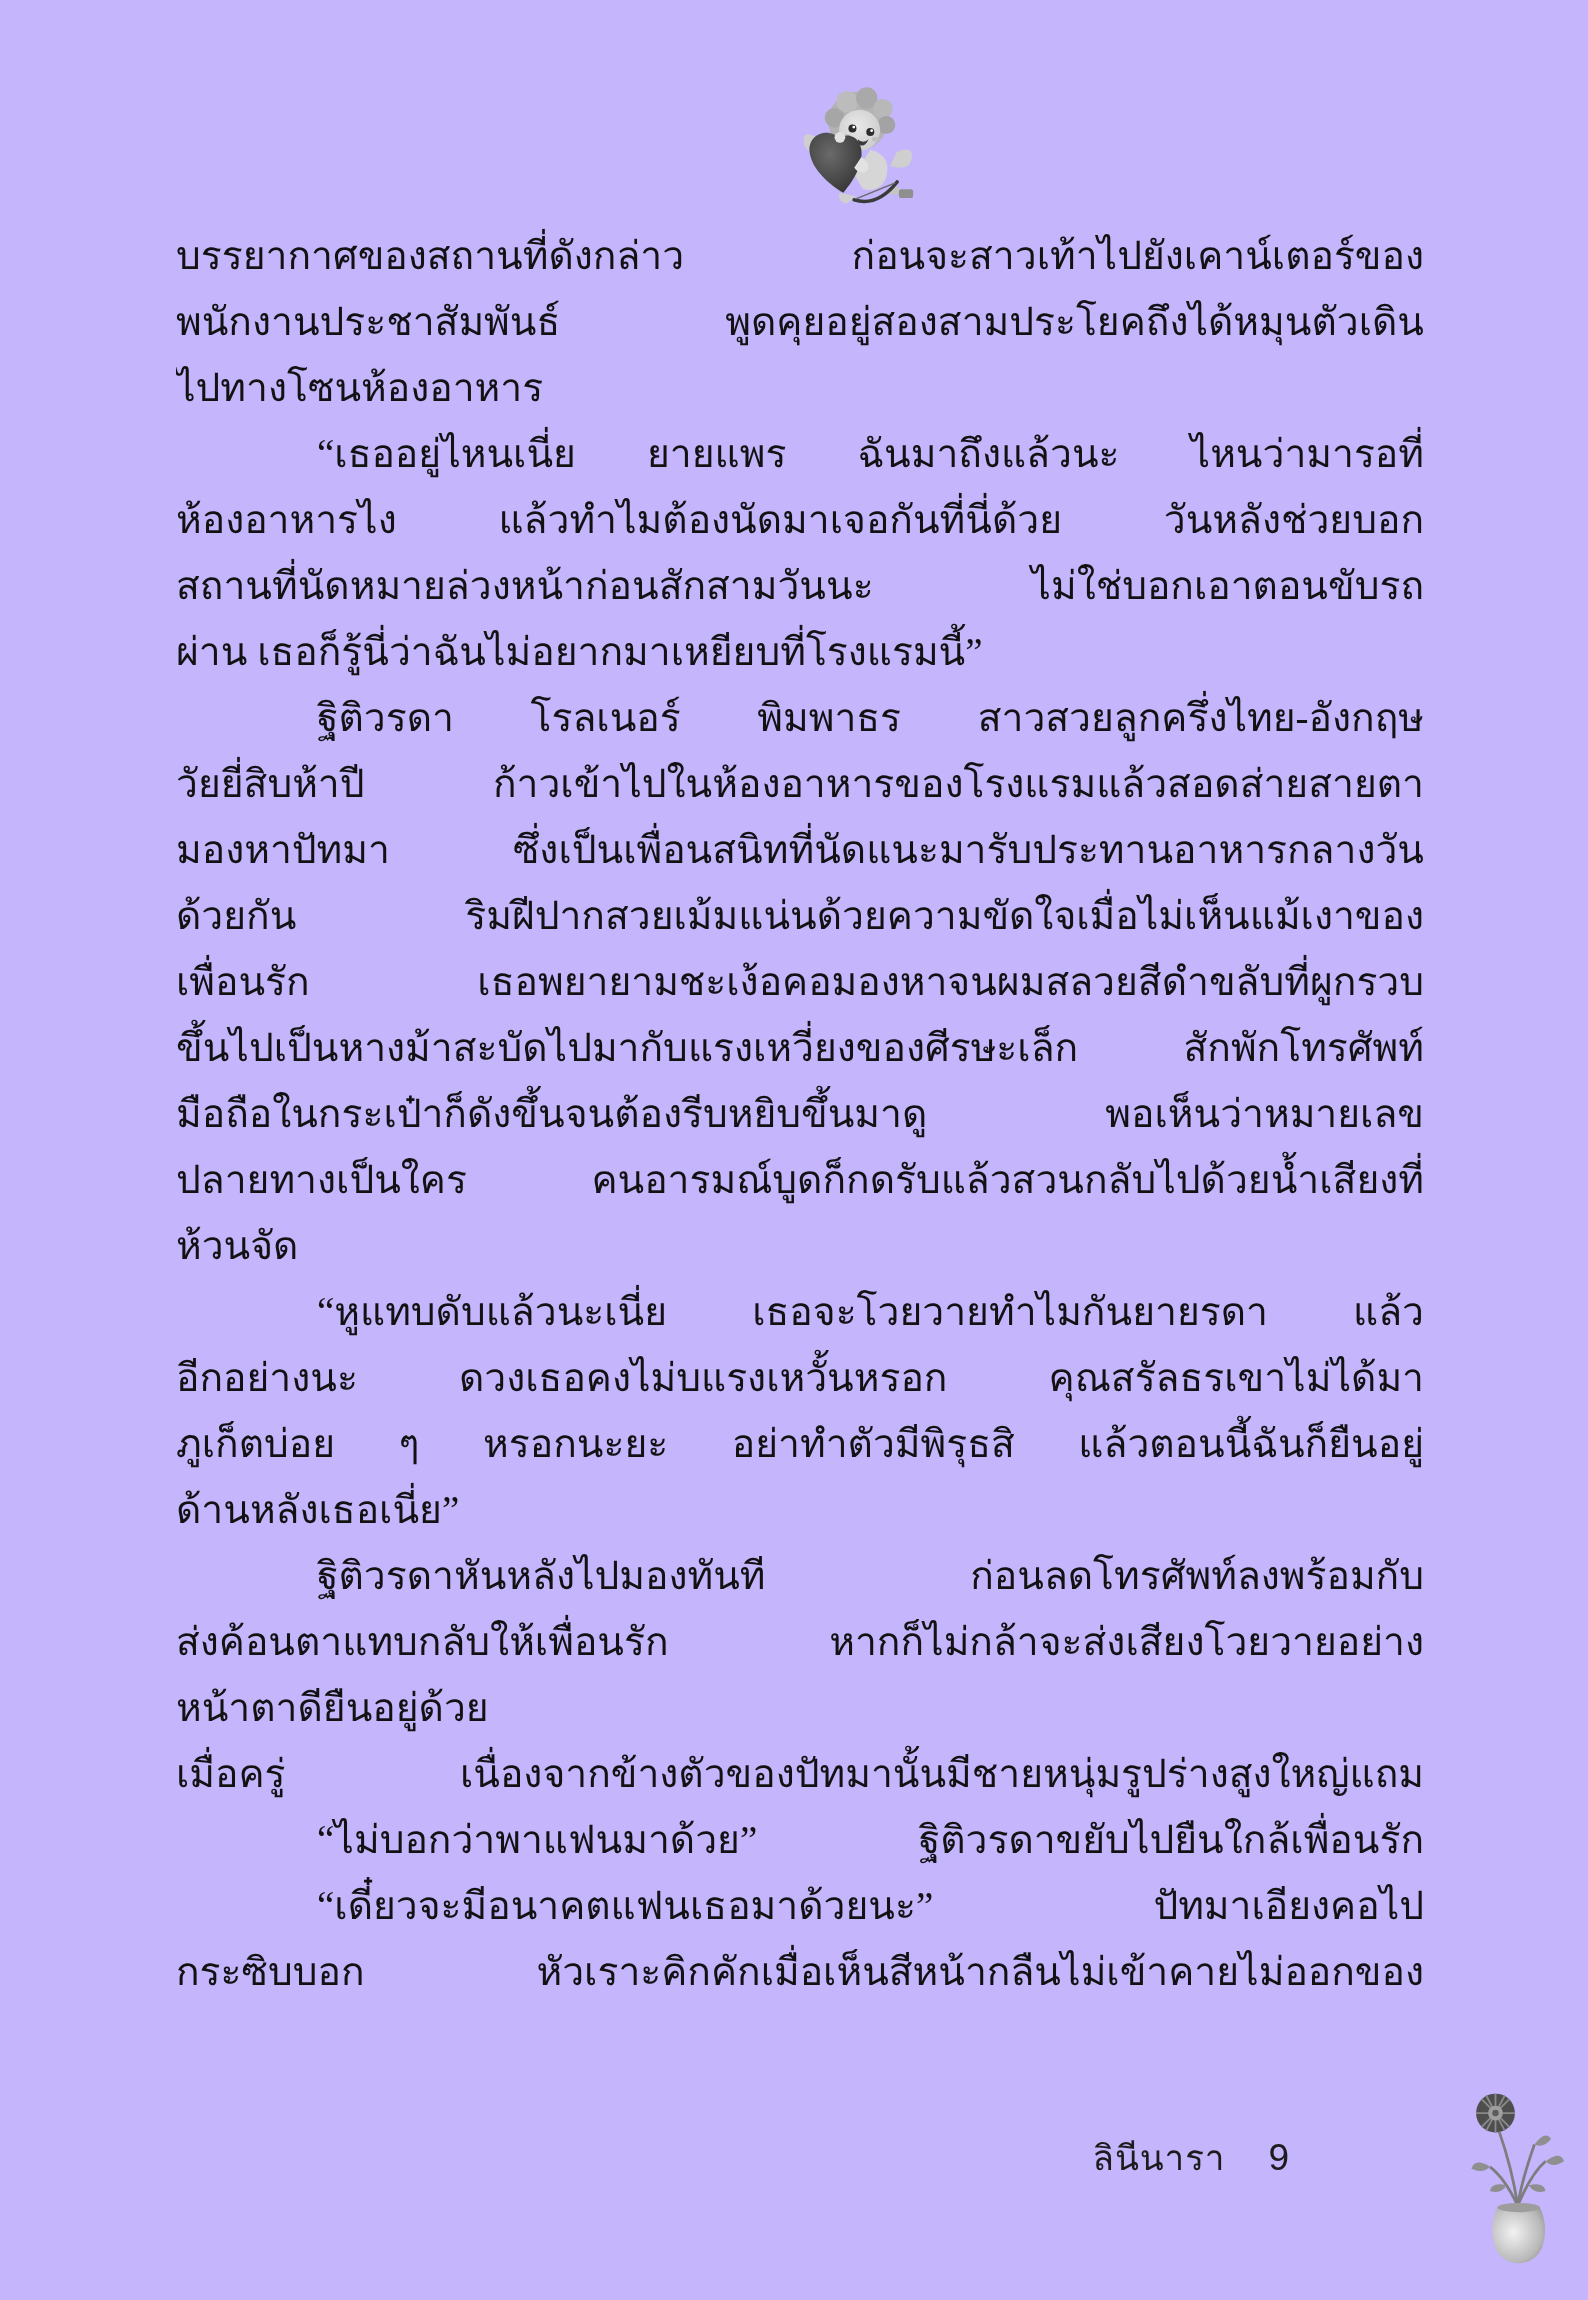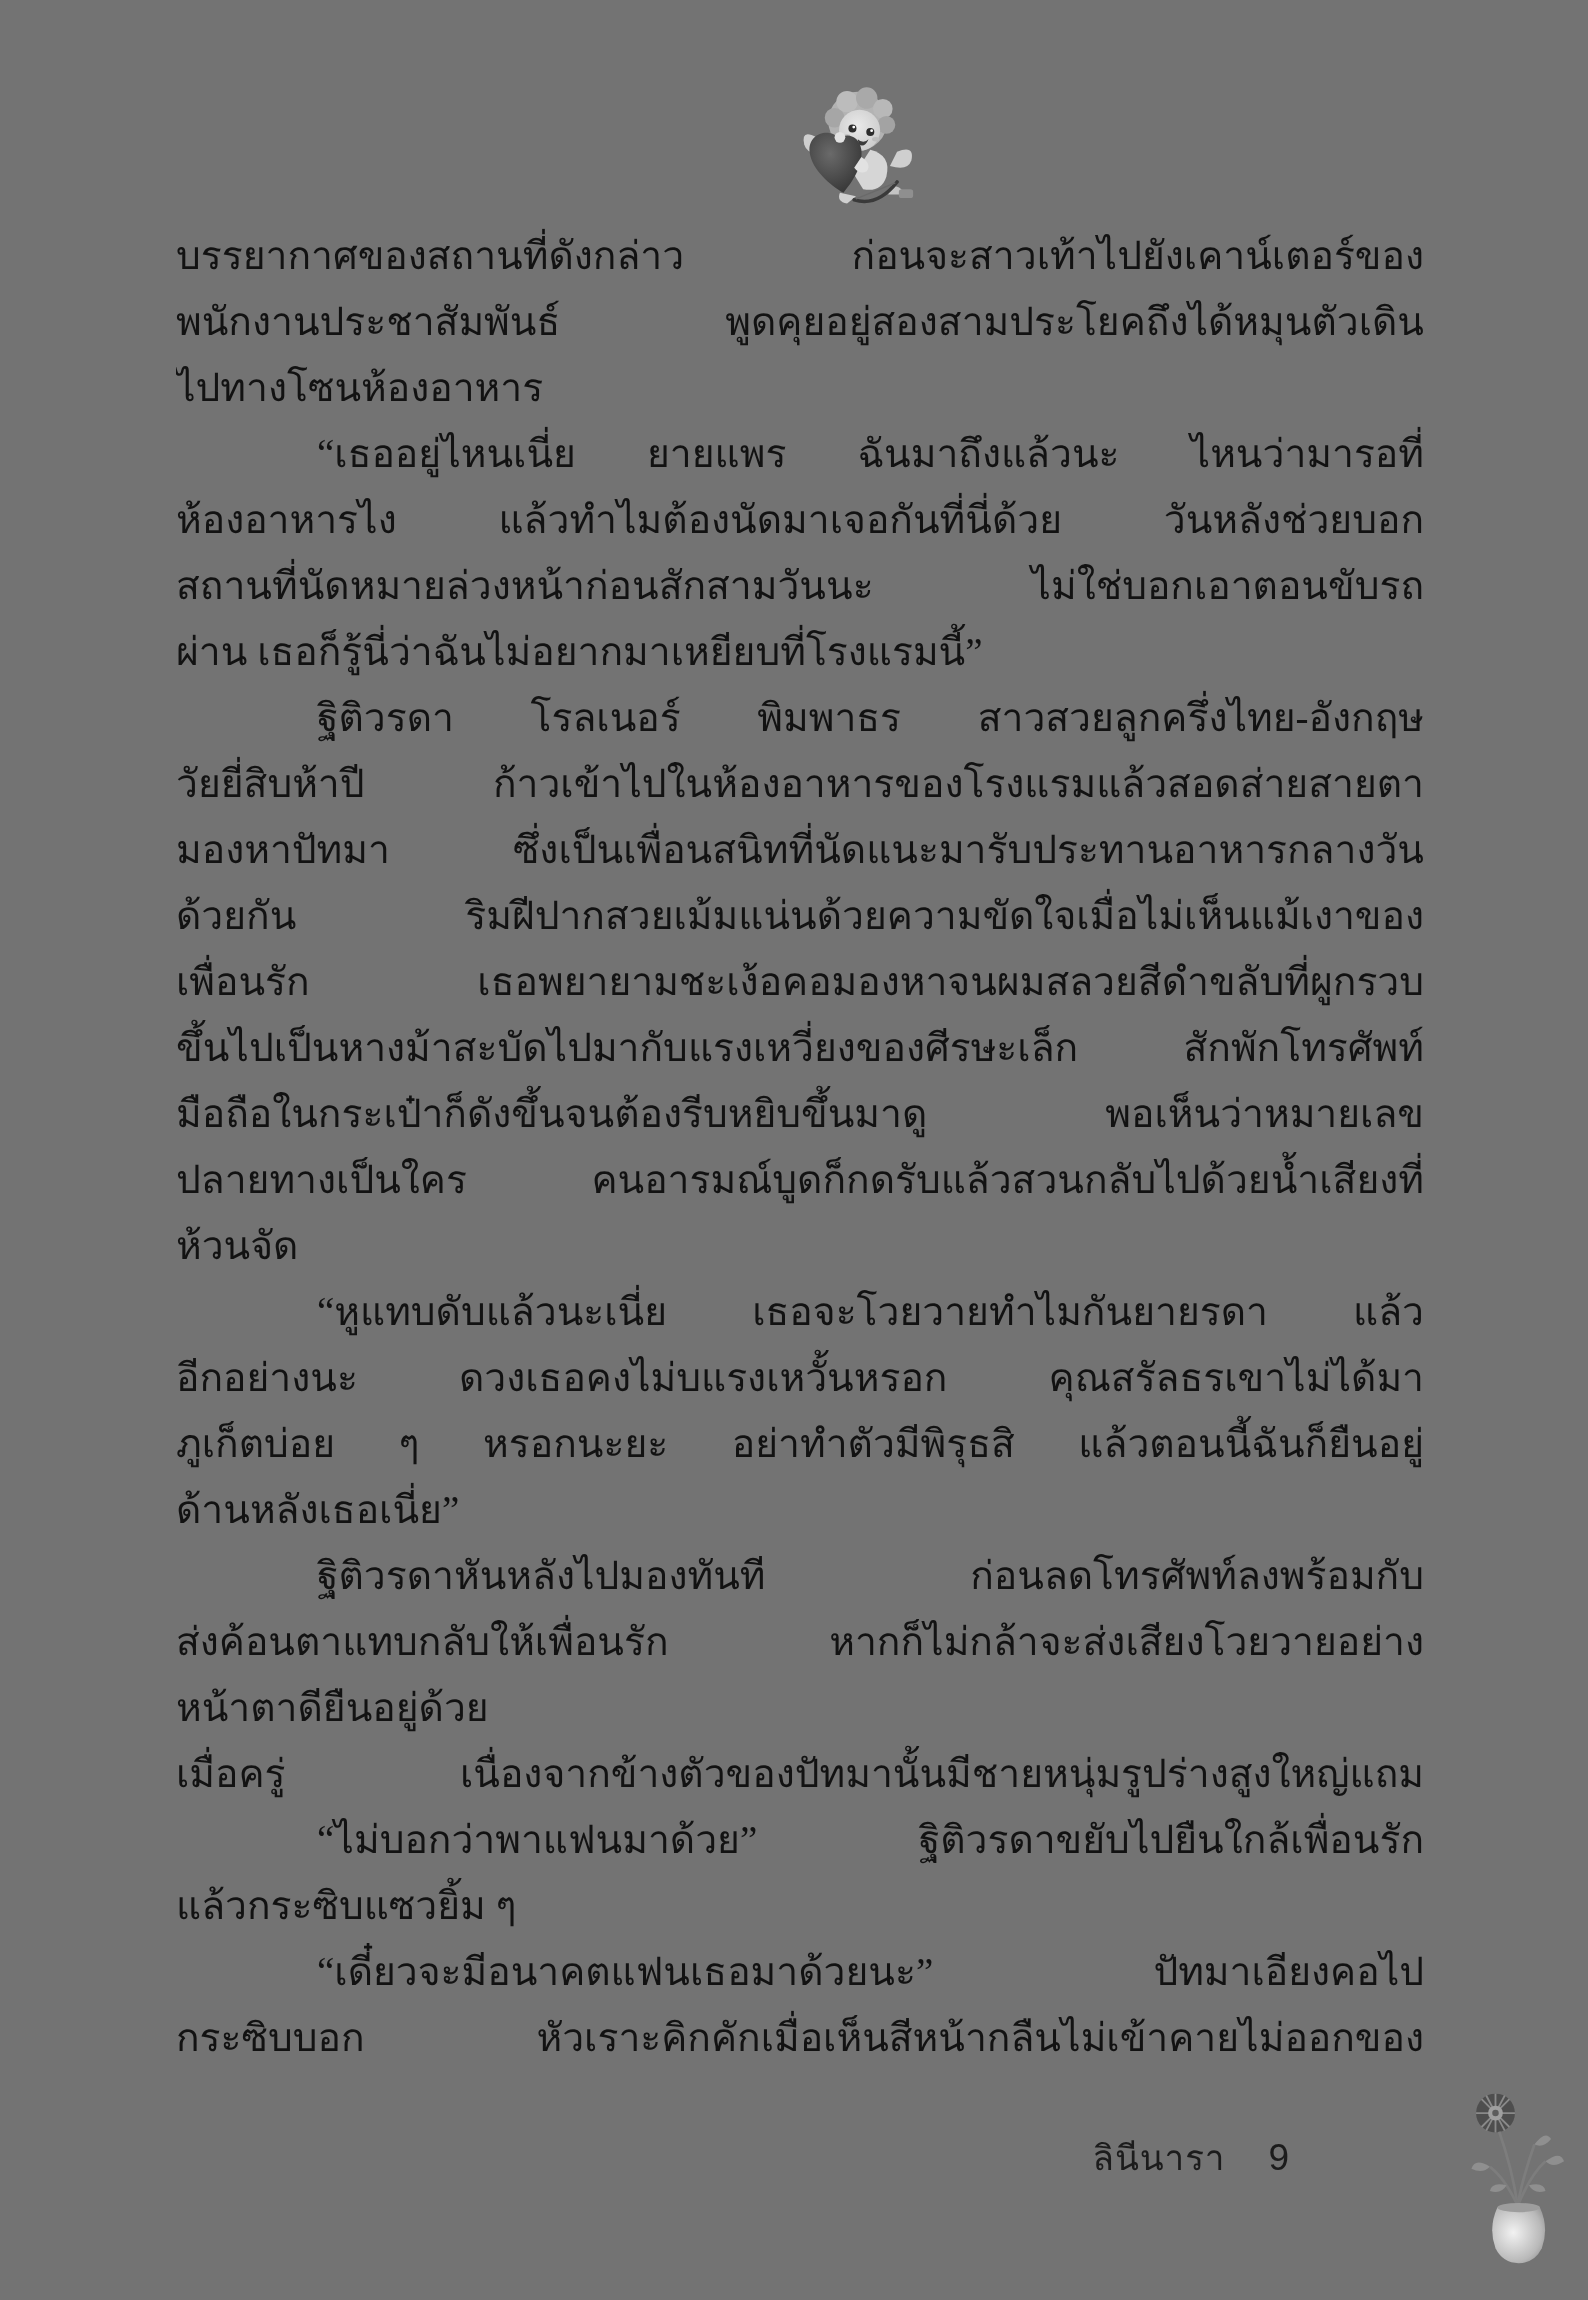--- a/index.html
+++ b/index.html
@@ -1,19 +1,19 @@
 <!DOCTYPE html>
 <html lang="th" style="font-size:15px"><head>
 <meta charset="utf-8">
 <style>
   html,body { margin:0; padding:0; background:#e8e8e8; }
   .page {
     position:relative;
     width:1589px; height:2300px;
-    background:#737373;
+    background:#c4b5fd;
     font-family:"Liberation Serif", serif;
     overflow:hidden;
     margin:0 auto;
   }
   .header-art {
     position:absolute; left:782px; top:82px;
     width:148px; height:125px;
   }
   .textblock {
     position:absolute; left:176px; top:223px;
@@ -135,21 +135,20 @@
         <div class="line">ด้านหลังเธอเนี่ย”</div>
       </div>
       <div class="para">
         <div class="line fill indent">ฐิติวรดาหันหลังไปมองทันที ก่อนลดโทรศัพท์ลงพร้อมกับ</div>
         <div class="line fill">ส่งค้อนตาแทบกลับให้เพื่อนรัก หากก็ไม่กล้าจะส่งเสียงโวยวายอย่าง</div>
         <div class="line">หน้าตาดียืนอยู่ด้วย</div>
         <div class="line fill">เมื่อครู่ เนื่องจากข้างตัวของปัทมานั้นมีชายหนุ่มรูปร่างสูงใหญ่แถม</div>
       </div>
       <div class="para">
         <div class="line fill indent">“ไม่บอกว่าพาแฟนมาด้วย” ฐิติวรดาขยับไปยืนใกล้เพื่อนรัก</div>
-        <div class="line">แล้วกระซิบแซวยิ้ม ๆ</div>
       </div>
       <div class="para">
         <div class="line fill indent">“เดี๋ยวจะมีอนาคตแฟนเธอมาด้วยนะ” ปัทมาเอียงคอไป</div>
         <div class="line fill">กระซิบบอก หัวเราะคิกคักเมื่อเห็นสีหน้ากลืนไม่เข้าคายไม่ออกของ</div>
       </div>
     </div>
 
   <div class="footer">
     <span class="book-title">ลินีนารา</span><span class="page-num">9</span>
   </div>

